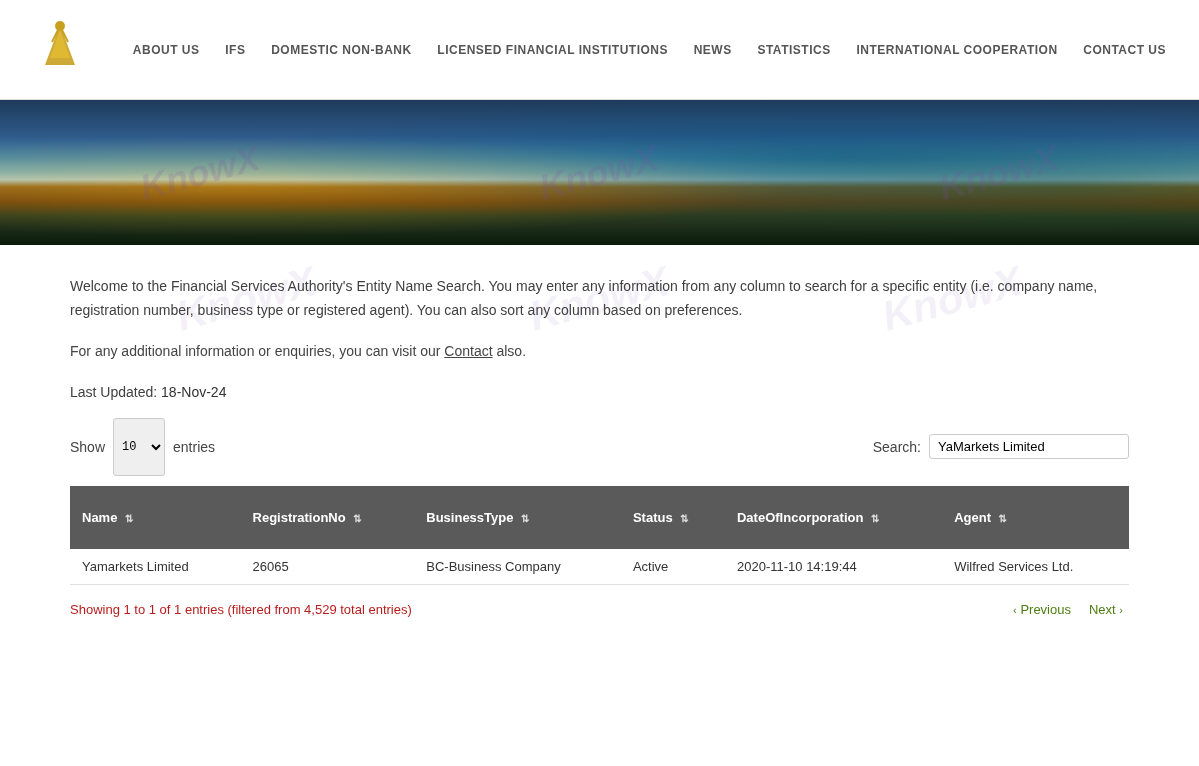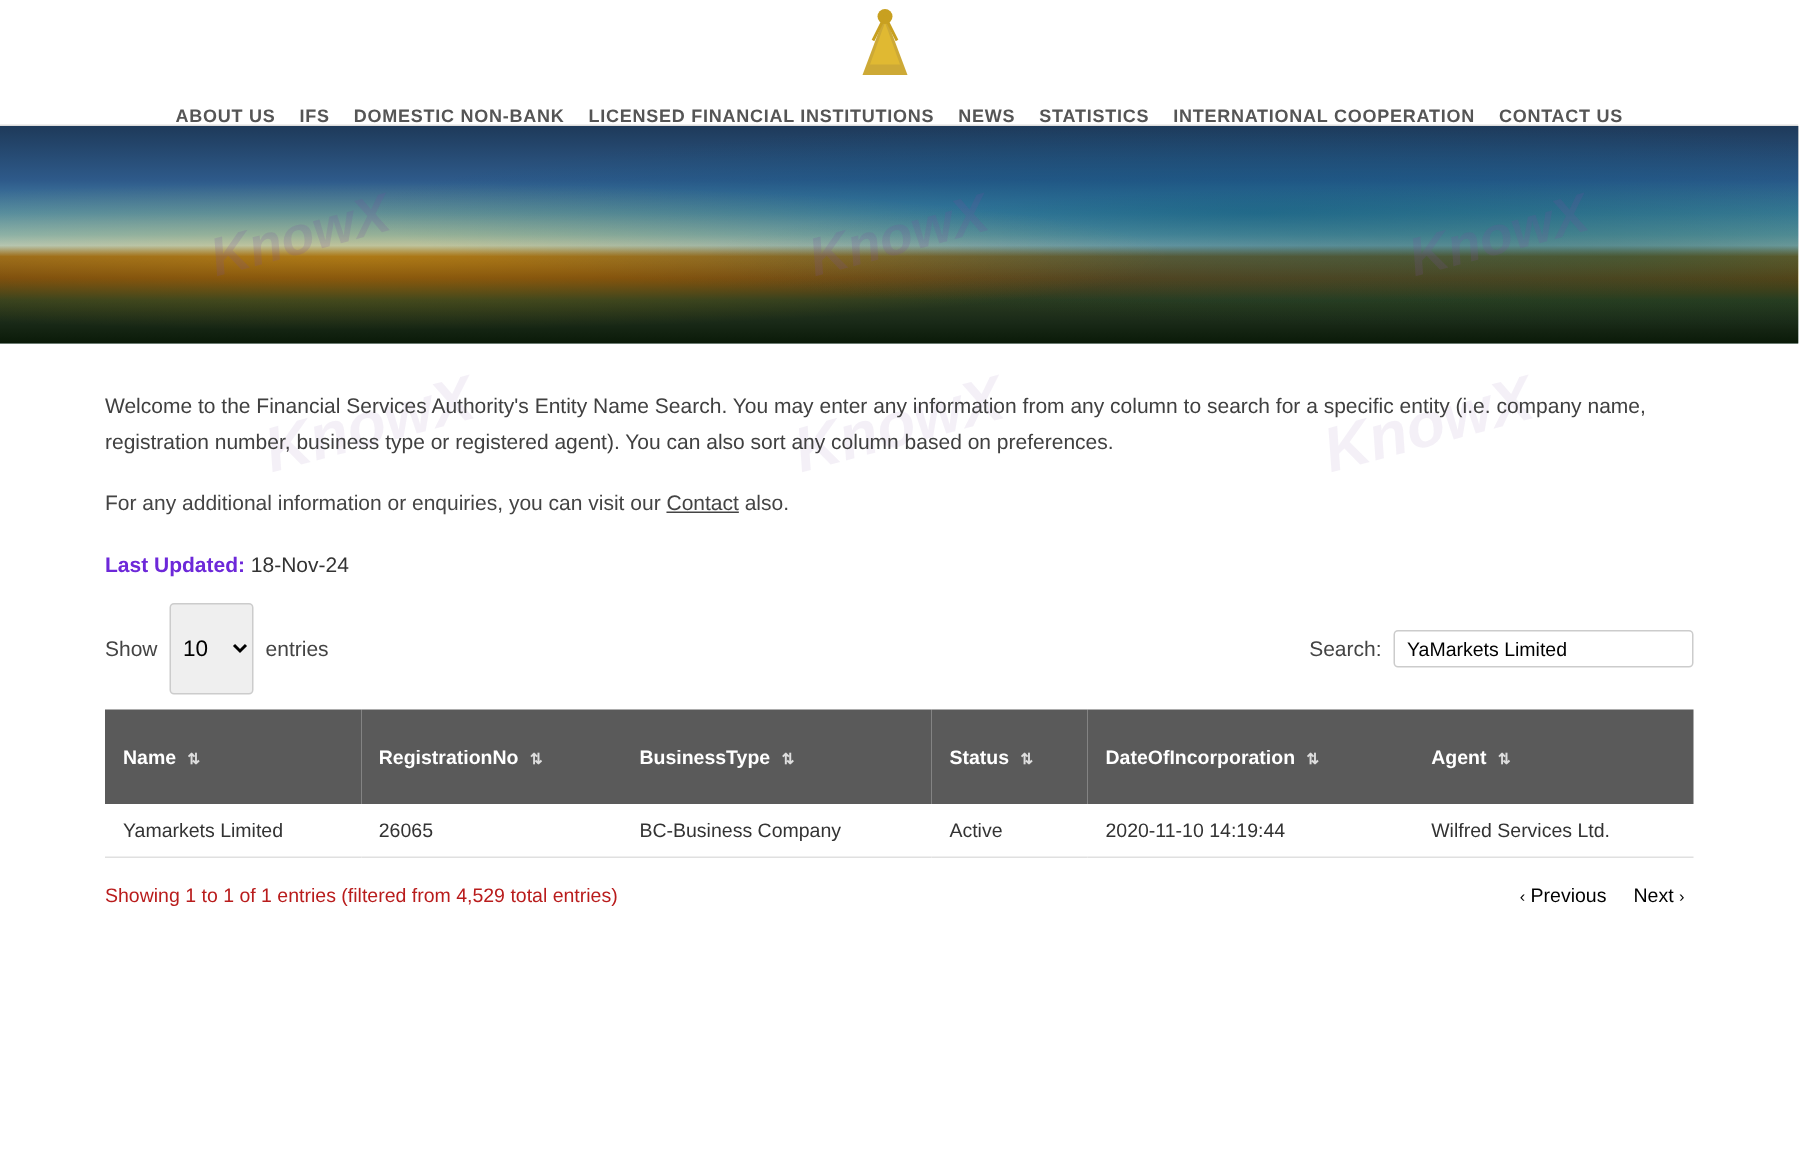--- a/index.html
+++ b/index.html
@@ -3,26 +3,25 @@
   <meta charset="utf-8">
   <style>
     * { margin: 0; padding: 0; box-sizing: border-box; }
     body { font-family: Arial, sans-serif; font-size: 14px; color: #333; background: #fff; width: 1199px; }
 
     
     .navbar {
       background: rgba(255,255,255,0.92);
       display: flex;
       align-items: center;
-      height: 84px;
+      height: 100px;
       padding: 0 20px;
       position: relative;
       z-index: 10;
       border-bottom: 1px solid #ddd;
-      flex-direction: column;
     }
     .navbar-logo {
       width: 80px;
       height: 70px;
       display: flex;
       align-items: center;
       justify-content: center;
       margin-right: 20px;
       flex-shrink: 0;
     }
@@ -112,21 +111,21 @@
       font-style: italic;
       transform: rotate(-15deg);
     }
     .intro-text {
       line-height: 1.7;
       color: #404040;
       margin-bottom: 20px;
       position: relative;
       z-index: 2;
     }
-    .updated-label { color: #6d28d9; font-weight: bold; }
+    .updated-label { color: #404040; font-weight: normal; }
     .contact-line {
       margin: 18px 0 25px 0;
       position: relative;
       z-index: 2;
       color: #444;
     }
     .contact-link {
       color: #444;
       text-decoration: underline;
     }
@@ -150,21 +149,22 @@
     .show-entries {
       display: flex;
       align-items: center;
       gap: 8px;
       color: #444;
     }
     .show-entries select {
       border: 1px solid #ccc;
       padding: 20px 4px;
       border-radius: 3px;
-      font-size: 15px;
+      font-size: 12px;
+      font-family: Liberation Mono, monospace;
     }
     .search-box {
       display: flex;
       align-items: center;
       gap: 8px;
     }
     .search-box label { color: #444; }
     .search-box input {
       border: 1px solid #ccc;
       padding: 4px 8px;
@@ -221,21 +221,21 @@
     .pagination {
       display: flex;
       align-items: center;
       gap: 6px;
     }
     .pagination button {
       background: none;
       border: none;
       cursor: pointer;
       font-size: 13px;
-      color: #000000;
+      color: #4d7c0f;
       padding: 3px 6px;
     }
     .pagination button:disabled { color: #aaa; cursor: default; }
     .pagination .chevron { font-size: 11px; }
   </style>
 </head>
 <body>
 
 <nav class="navbar">
   <div class="navbar-logo">

